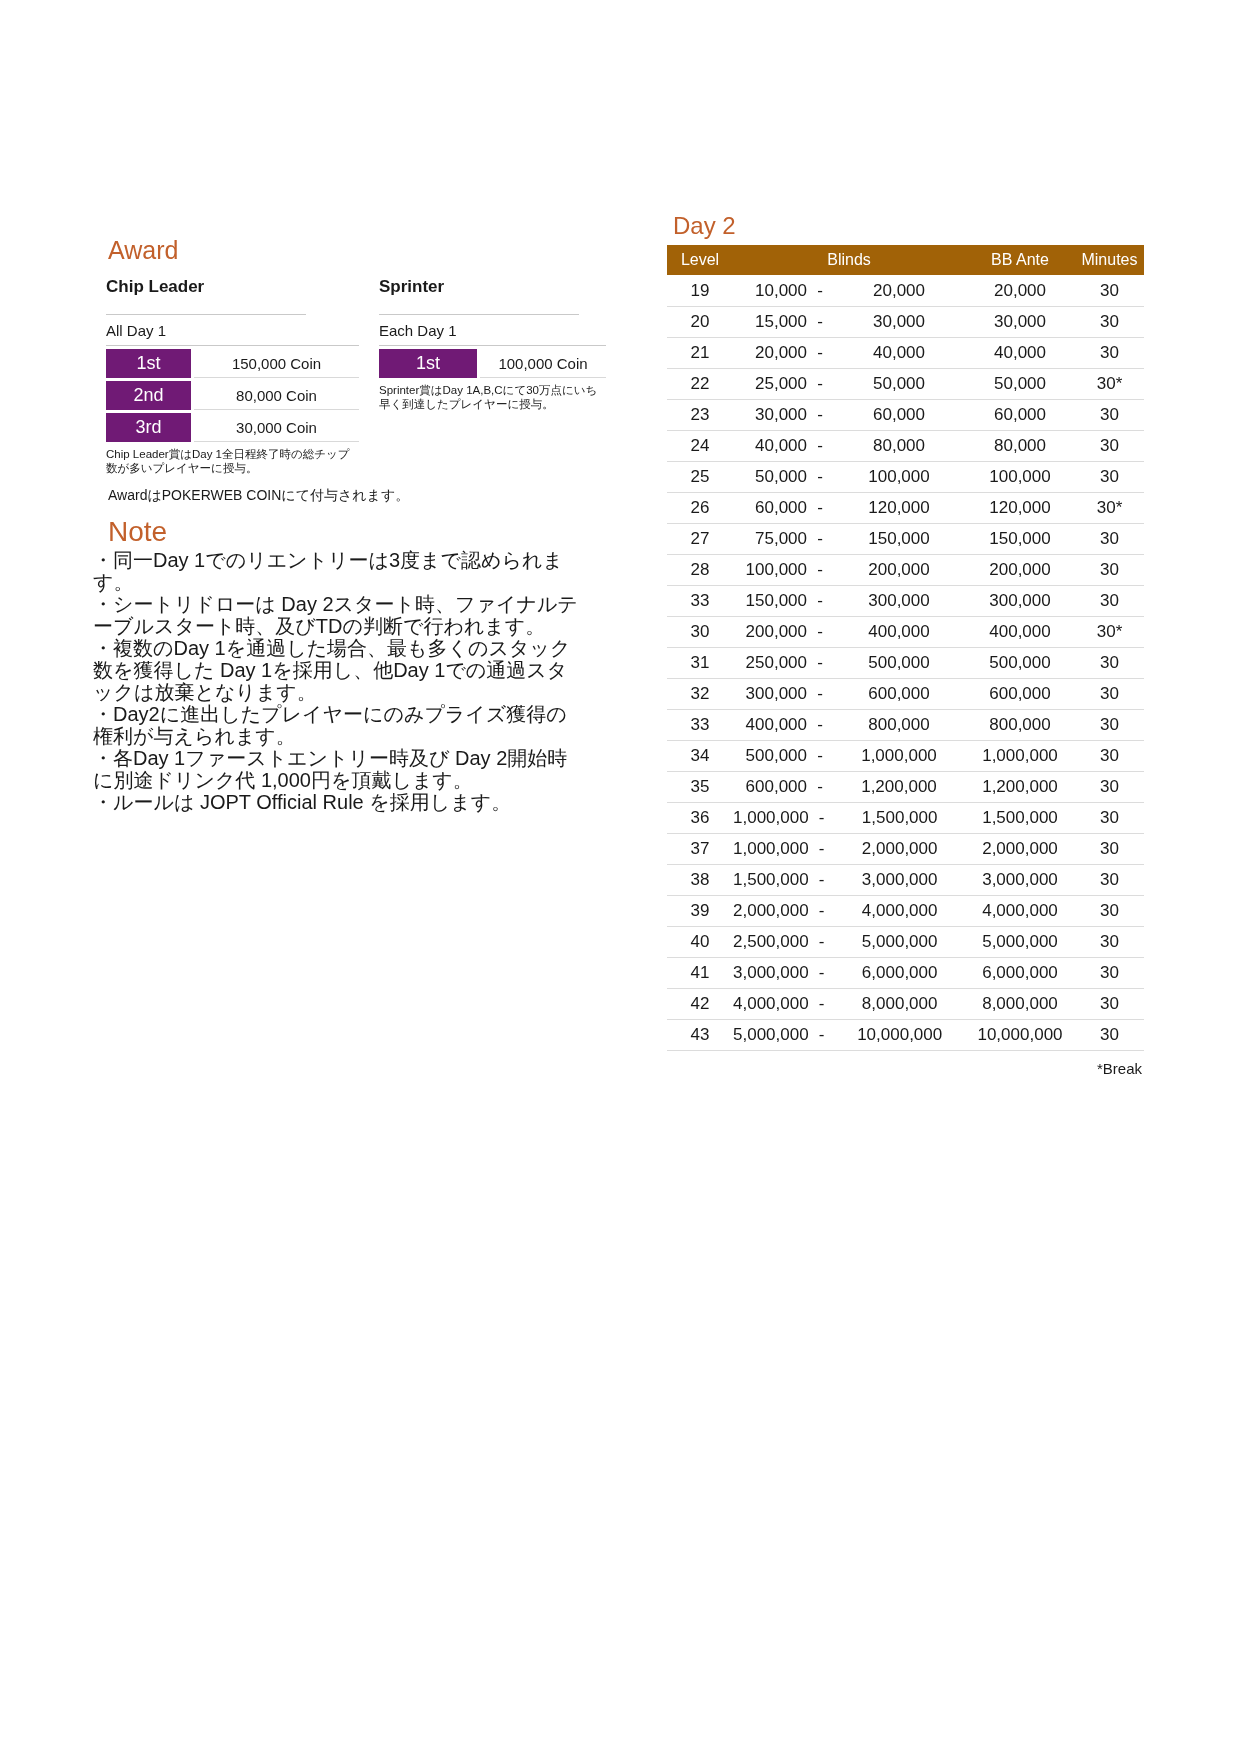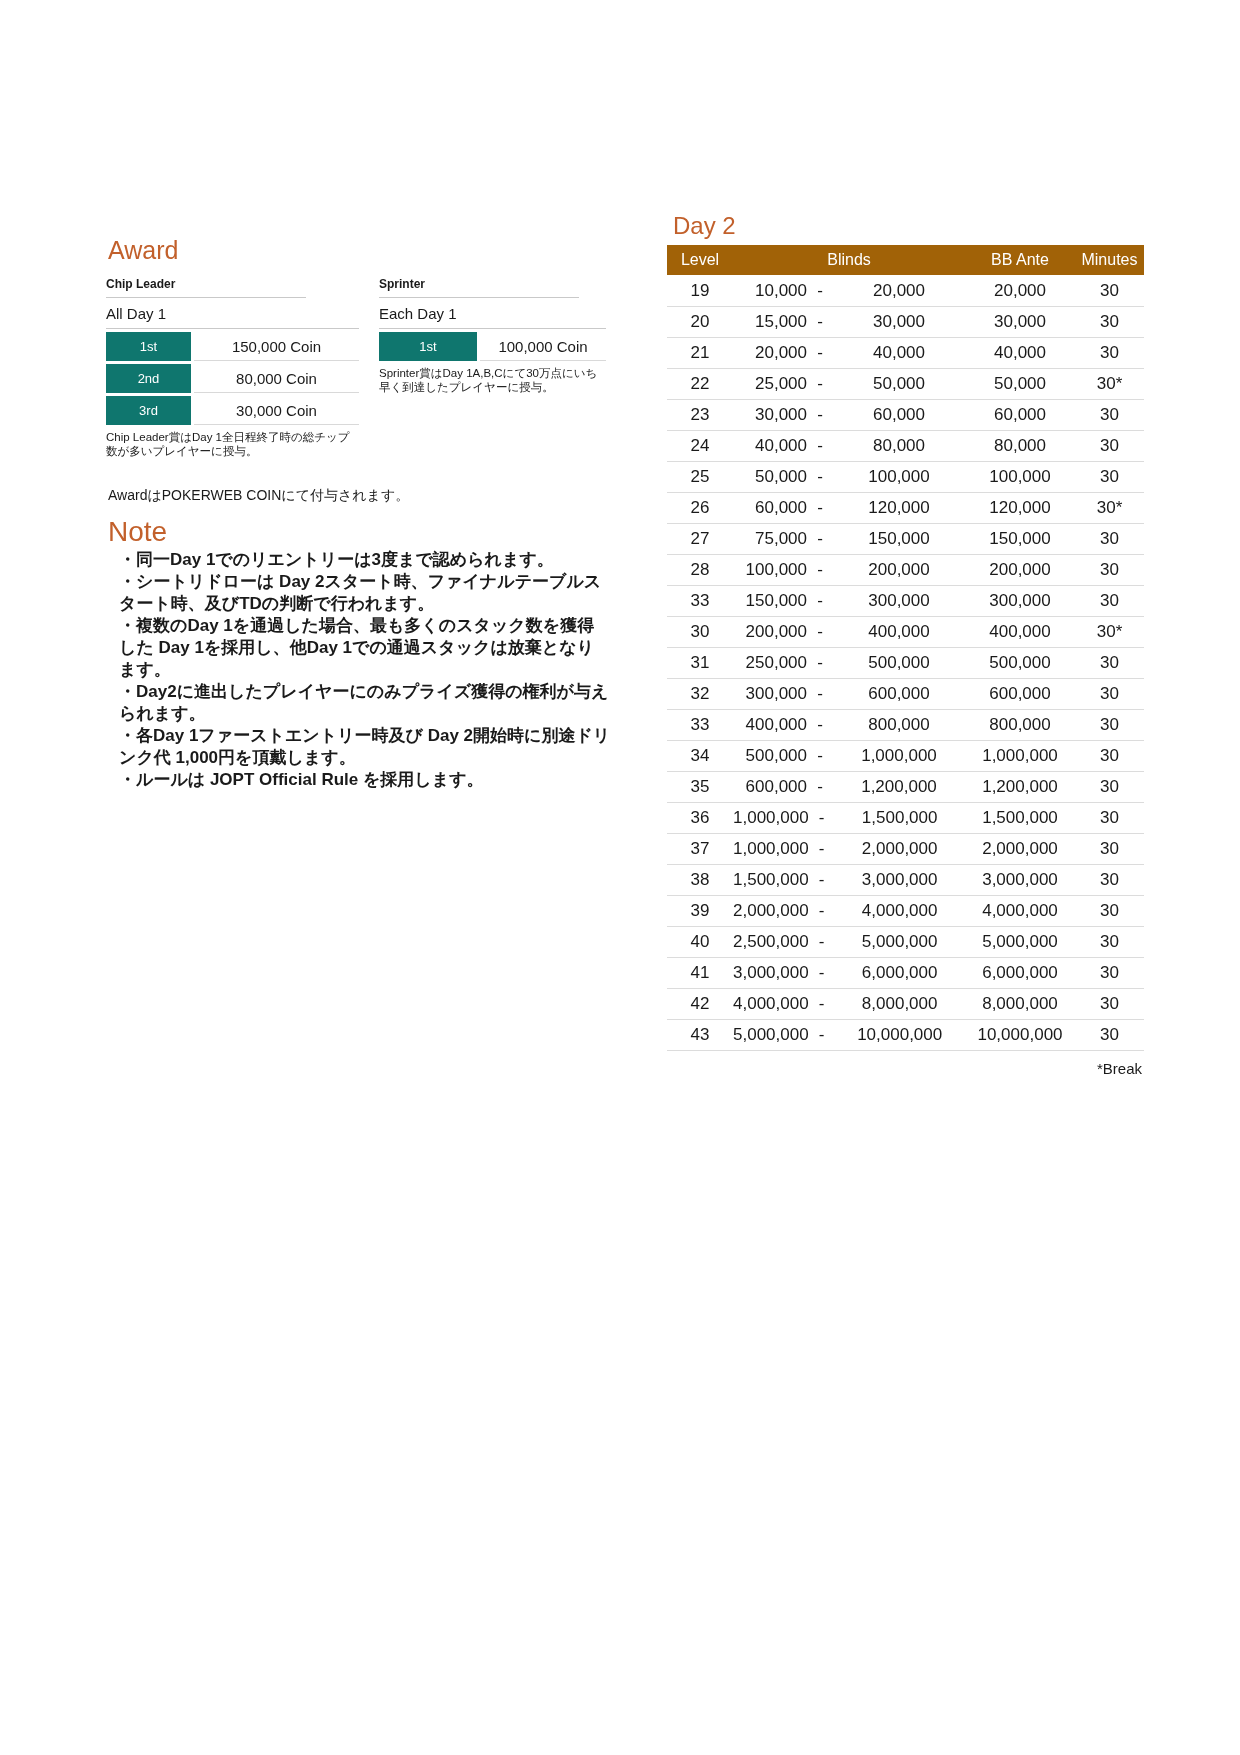--- a/index.html
+++ b/index.html
@@ -8,43 +8,43 @@
     position:relative; width:1240px; height:1755px; margin:0 auto;
     background:#ffffff; color:#1a1a1a; overflow:hidden;
   }
 
   
   .award-title { position:absolute; left:108px; top:236px; font-size:25px; color:#C2602B; }
 
   .award-card { position:absolute; top:277px; }
   .card-chip { left:106px; width:253px; }
   .card-sprinter { left:379px; width:227px; }
-  .card-title { font-size:12px; font-weight:bold; padding-bottom:6px; border-bottom:1px solid #C9C9C9; width:200px; }
+  .card-title { font-size:17px; font-weight:bold; padding-bottom:17px; border-bottom:1px solid #C9C9C9; width:200px; }
   .card-subtitle { font-size:15px; margin-top:7px; padding-bottom:6px; border-bottom:1px solid #C9C9C9; }
 
   .award-rows { margin-top:0; }
   .award-row { display:flex; height:29px; margin-top:3px; }
   .award-place {
-    background:#0f766e; color:#ffffff; font-size:13px;
+    background:#701a75; color:#ffffff; font-size:18px;
     display:flex; align-items:center; justify-content:center;
     border-right:3px solid #ffffff;
   }
   .card-chip .award-place { width:88px; }
   .card-sprinter .award-place { width:101px; }
   .award-prize {
     flex:1; font-size:15px; display:flex; align-items:center; justify-content:center;
     border-bottom:1px solid #D9D9D9;
   }
   .card-note { font-size:11.5px; line-height:14px; margin-top:5px; color:#1a1a1a; }
 
   .award-footer { position:absolute; left:108px; top:487px; font-size:14px; }
 
   
   .note-title { position:absolute; left:108px; top:516px; font-size:28px; color:#C2602B; }
-  .note-list { position:absolute; left:119px; top:549px; width:492px; font-size:17px; line-height:22px;font-weight:bold; }
+  .note-list { position:absolute; left:93px; top:549px; width:492px; font-size:20px; line-height:22px; }
   .note-item { margin:0; }
 
   
   .day2 { position:absolute; left:667px; top:212px; width:477px; }
   .day2-title { font-size:24px; color:#C2602B; padding-left:6px; margin-bottom:5px; }
   .day2-header {
     display:flex; height:30px; background:#a16207; color:#ffffff; font-size:16px;
     align-items:center; margin-bottom:1px;
   }
   .day2-row { display:flex; height:31px; align-items:center; font-size:17px; border-bottom:1px solid #DCDCDC; }

